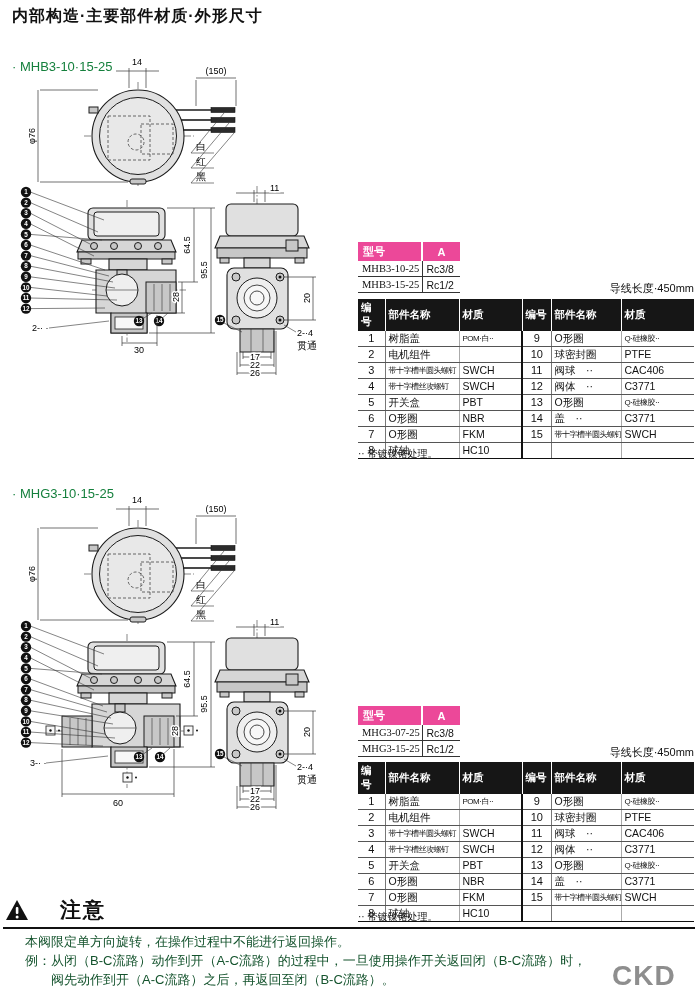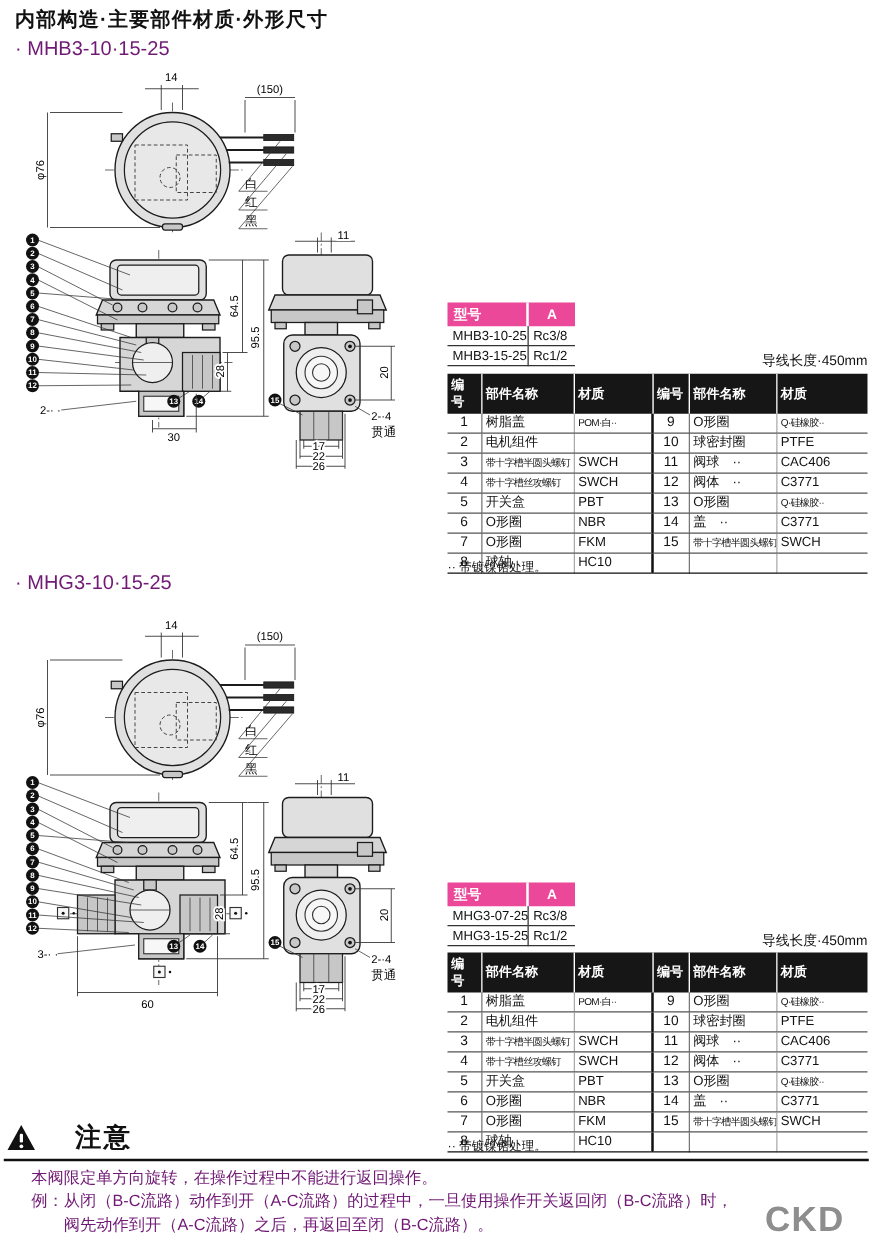--- a/index.html
+++ b/index.html
@@ -1,29 +1,29 @@
 <!DOCTYPE html>
 <html><head>
 <meta charset="utf-8">
 <style>
   html,body{margin:0;padding:0;background:#fff;}
   #page{position:relative;width:700px;height:1000px;background:#ffffff;overflow:hidden;
         font-family:"Liberation Sans","DejaVu Sans",sans-serif;color:#111;}
   .abs{position:absolute;}
   .title{left:12px;top:6px;font-size:16px;font-weight:bold;letter-spacing:1px;}
-  .subtitle{font-size:16px;color:#701a75;}
+  .subtitle{font-size:13px;color:#15803d;margin-top:28px;}
   .lead-note{font-size:11px;text-align:right;width:140px;}
   .footnote{font-size:10px;color:#111;}
   table{border-collapse:collapse;table-layout:fixed;}
   .model-table{font-size:10.5px;}
   .model-table th{background:#ec4899;color:#fff;font-weight:bold;text-align:left;
       padding:2px 5px;font-size:11px;border-right:2px solid #fff;}
   .model-table th:last-child{text-align:center;border-right:none;}
   .model-table td{border-bottom:1px solid #333;padding:1.5px 4px;white-space:nowrap;}
-  .model-table td:first-child{border-right:1px solid #333;}
+  .model-table td:first-child{border-right:1px solid #333;font-family:Liberation Serif, serif;}
   .parts-table{font-size:10.5px;}
   .parts-table th{background:#161616;color:#fff;font-weight:bold;text-align:left;
       padding:2px 3px;font-size:10.5px;border-right:1px solid #fff;height:13px;}
   .parts-table th:last-child{border-right:none;}
   .parts-table td{border-bottom:1px solid #555;padding:0 3px;height:15px;line-height:15px;
       white-space:nowrap;overflow:hidden;}
   .parts-table tr:last-child td{border-bottom:1.5px solid #111;}
   .parts-table td:nth-child(1){text-align:center;border-right:1px solid #777;font-size:11px;}
   .parts-table td:nth-child(2){border-right:1px solid #aaa;}
   .parts-table td:nth-child(3){border-right:2px solid #111;}
@@ -46,21 +46,21 @@
   .cdash{stroke:#555;stroke-width:0.7;fill:none;stroke-dasharray:7 2 1.5 2;}
   .cl{stroke:#333;stroke-width:0.6;fill:none;}
   .callout{fill:#111;}
   .callout-num{fill:#fff;font-size:6.3px;font-weight:bold;text-anchor:middle;}
   .wire{stroke:#1c1c1c;stroke-width:1.6;fill:none;}
   .term{fill:#2b2b2b;stroke:#111;stroke-width:0.6;}
   
   .warn-head{left:5px;top:896px;display:flex;align-items:center;gap:3px;}
   .warn-title{font-size:21px;font-weight:bold;letter-spacing:2px;margin-left:28px;}
   .warn-rule{left:3px;top:927px;width:692px;border-top:2px solid #111;height:0;}
-  .warn-line{font-size:13px;line-height:19px;color:#701a75;}
+  .warn-line{font-size:13px;line-height:19px;color:#14532d;}
   .brand{left:612px;top:960px;font-size:28px;font-weight:bold;color:#8e8e8e;letter-spacing:1px;}
 </style>
 </head>
 <body>
 
 <div id="page">
 
   <div class="abs title">内部构造·主要部件材质·外形尺寸</div>
   <div class="abs subtitle" style="left:12px;top:31px">· MHB3-10·15-25</div>
 

